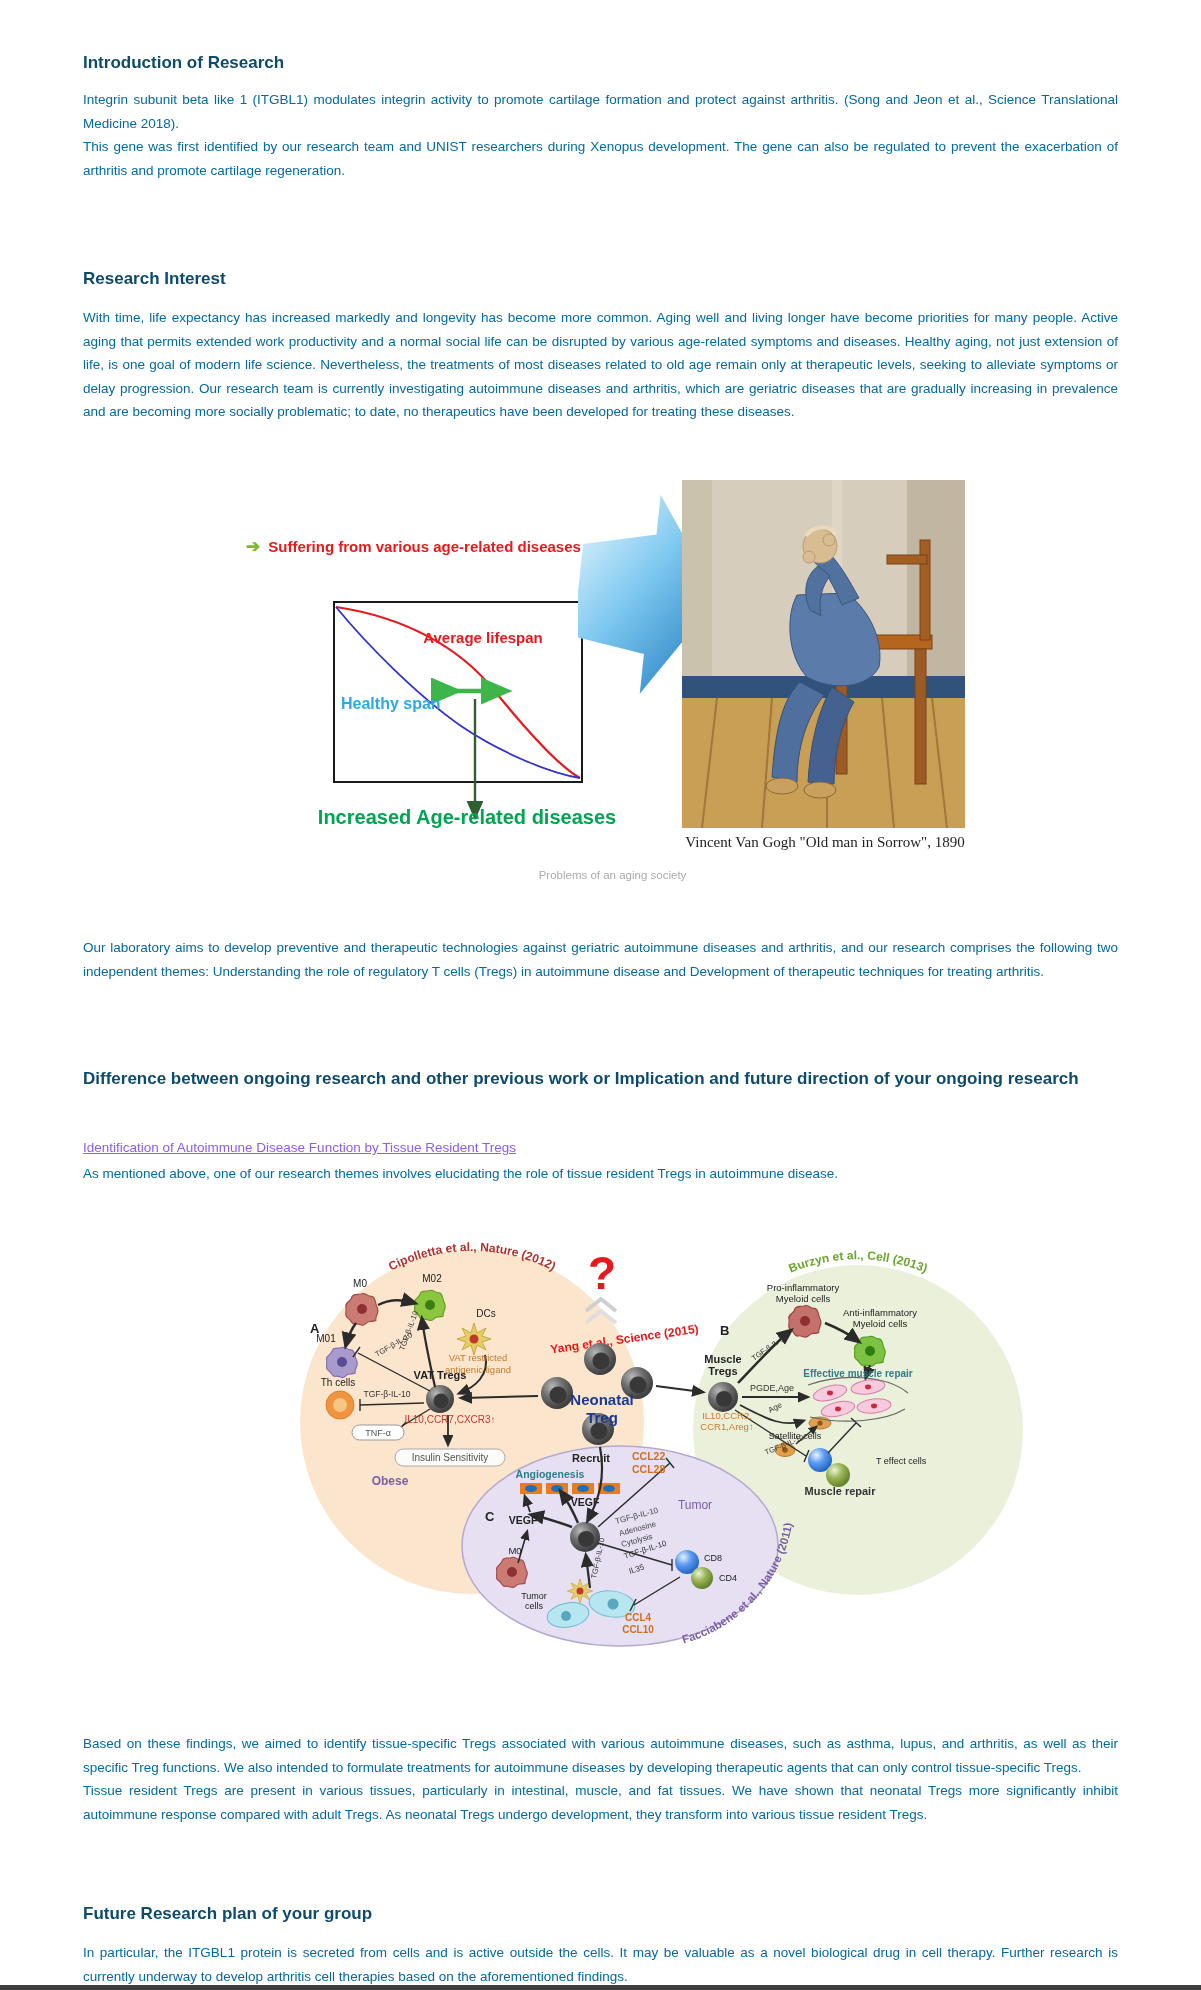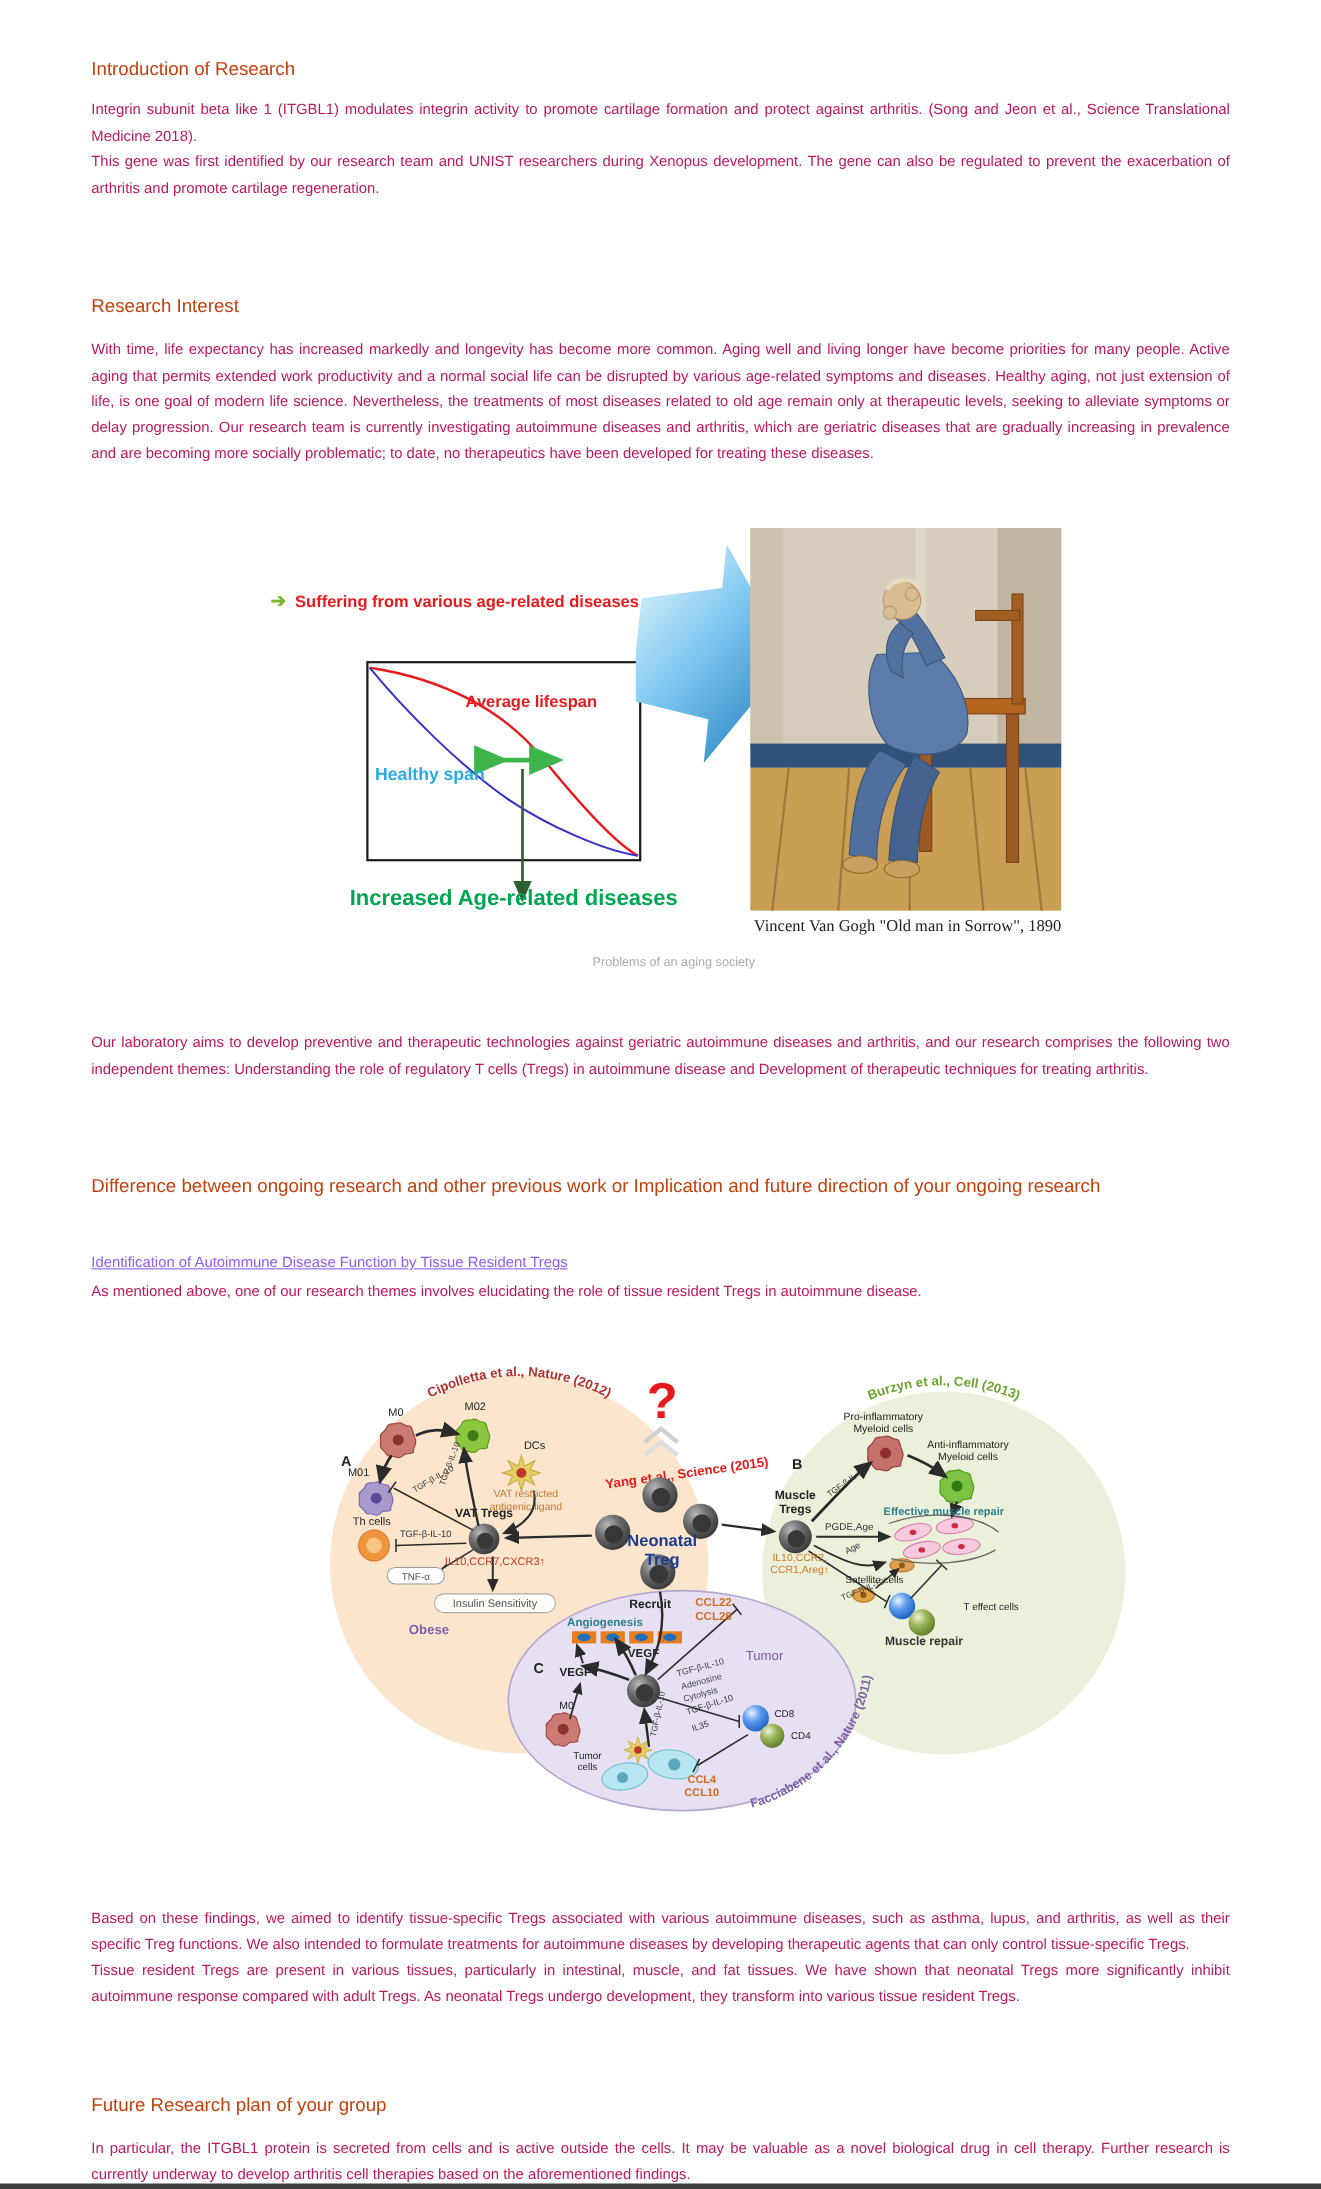--- a/index.html
+++ b/index.html
@@ -1,22 +1,22 @@
 <!DOCTYPE html>
 <html><head>
 <meta charset="utf-8">
 <style>
   html,body{margin:0;padding:0;}
   body{
     width:1201px;height:1990px;position:relative;background:#ffffff;
     font-family:"Liberation Sans", sans-serif;color:#3f3f3f;overflow:hidden;
   }
   .abs{position:absolute;}
-  .sec-heading{font-size:17px;font-weight:normal;color:#c2410c;line-height:33px;}
-  .para{font-size:13.5px;line-height:23.5px;color:#be185d;text-align:justify;width:1035px;}
+  .sec-heading{font-size:17px;font-weight:bold;color:#0c4a6e;line-height:33px;}
+  .para{font-size:13.5px;line-height:23.5px;color:#0369a1;text-align:justify;width:1035px;}
   .para p{margin:0;}
   .sub-underline{font-size:13.5px;color:#8b5cf6;text-decoration:underline;}
   
   .fig1-title{white-space:nowrap;}
   .fig1-title .red{font-size:30px;font-weight:bold;color:#e8191c;}
   .fig1-title .gt{font-size:26px;font-weight:bold;color:#7cb832;padding:0 8px;}
   .fig1-title .blue{font-size:23px;font-weight:bold;color:#29abe2;}
   .fig1-bullet{font-size:15px;font-weight:bold;color:#e8191c;white-space:nowrap;}
   .fig1-bullet .arr{color:#7cb832;font-size:17px;margin-right:8px;}
   .fig1-increase{font-size:20px;font-weight:bold;color:#00a551;text-align:center;width:320px;}

